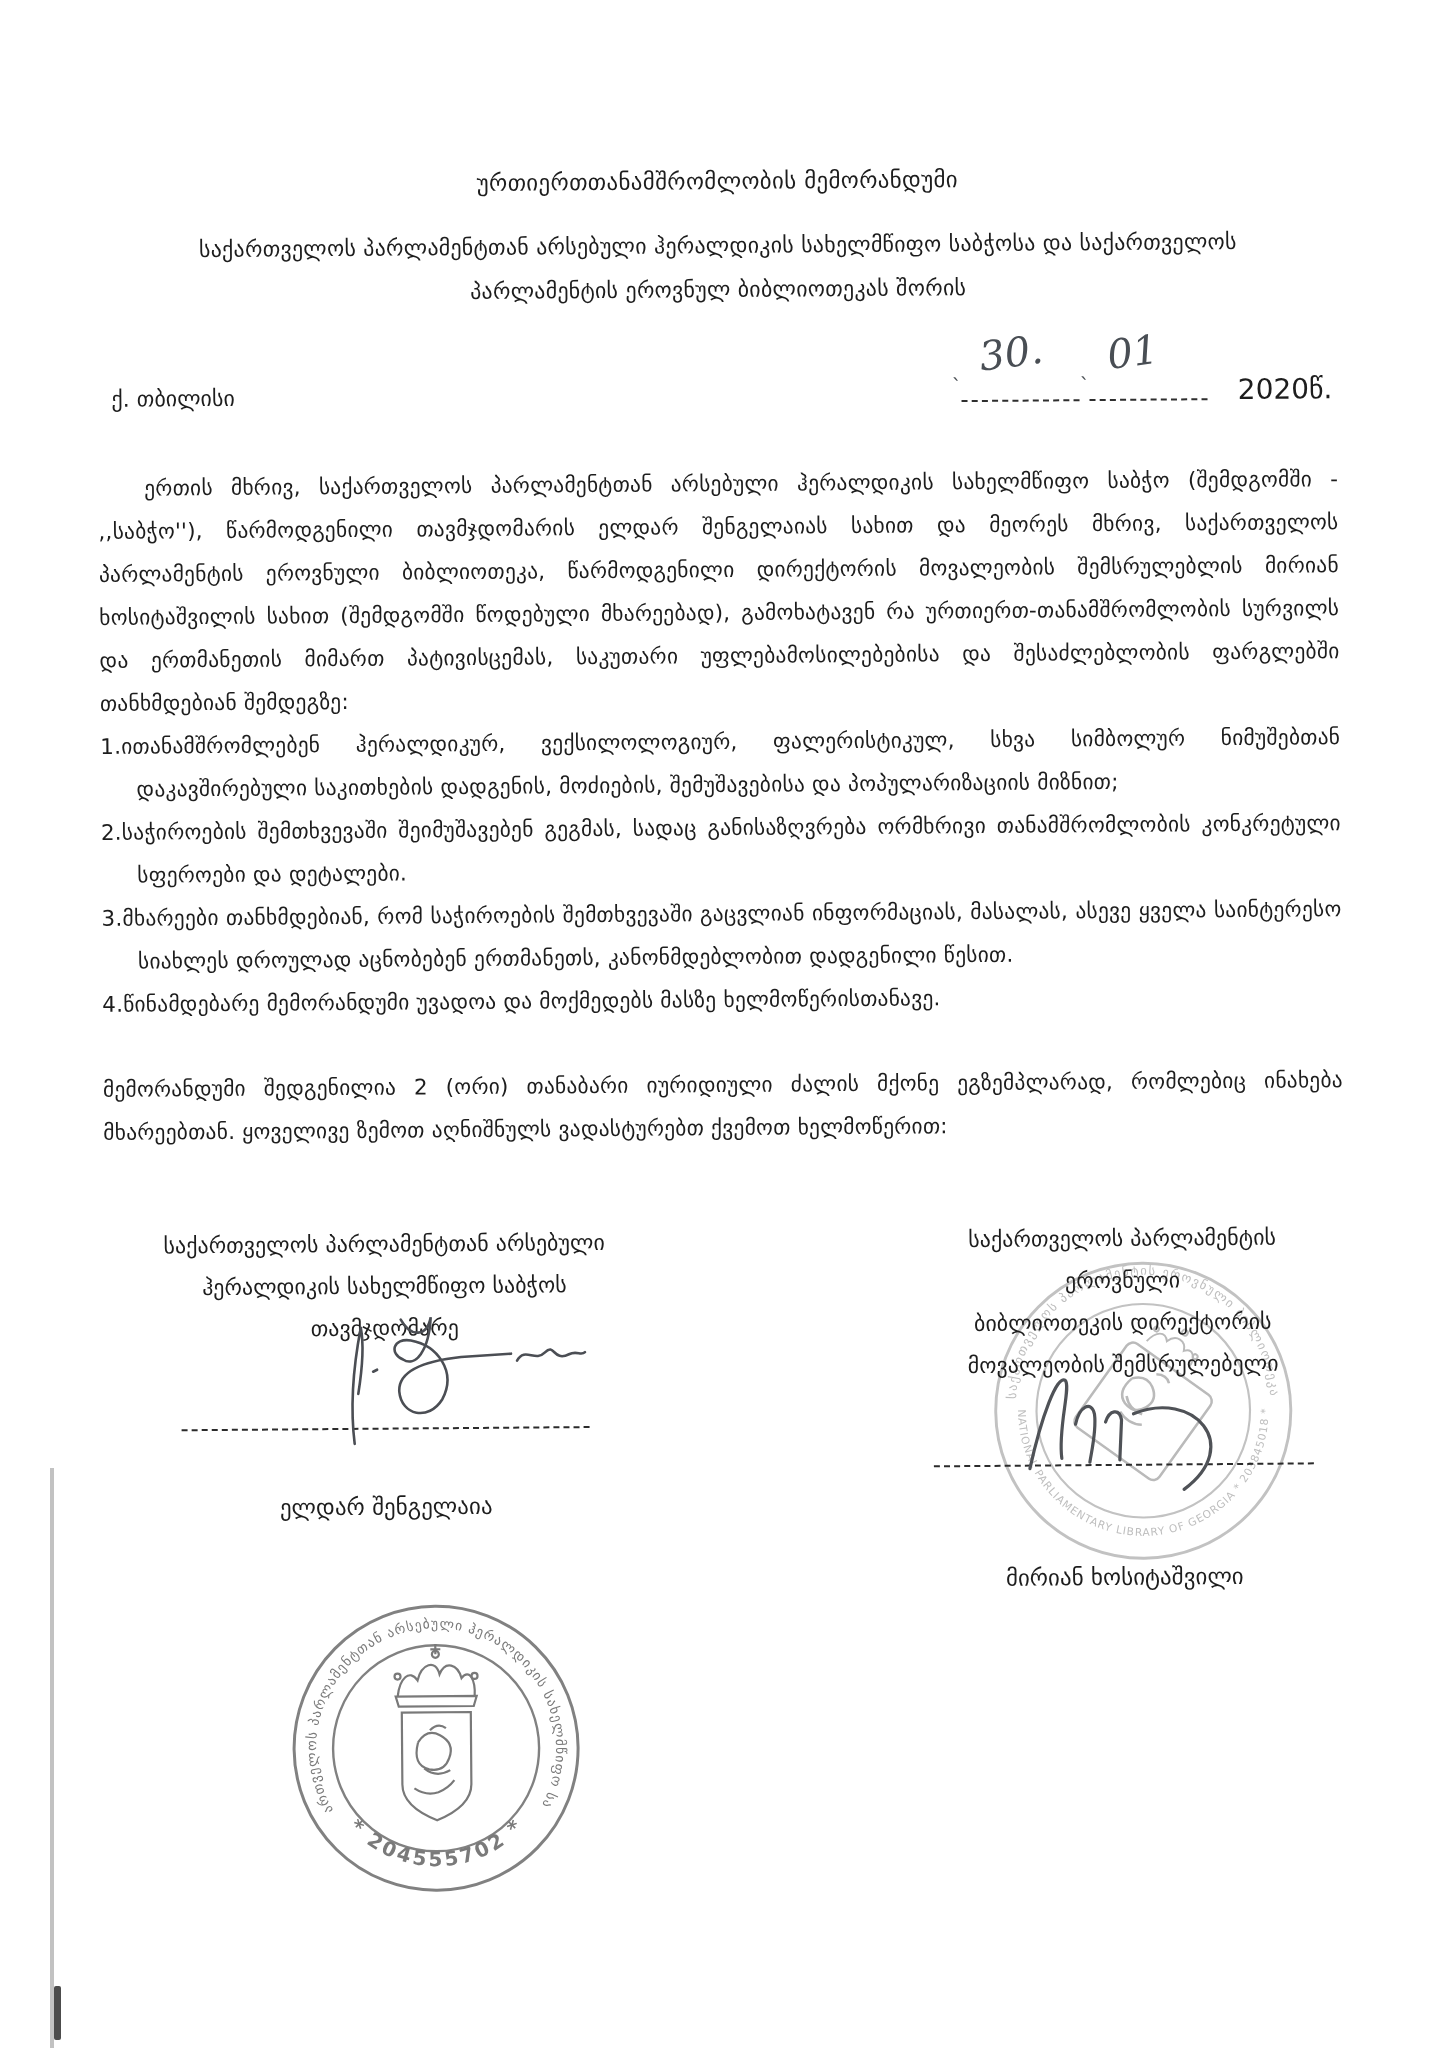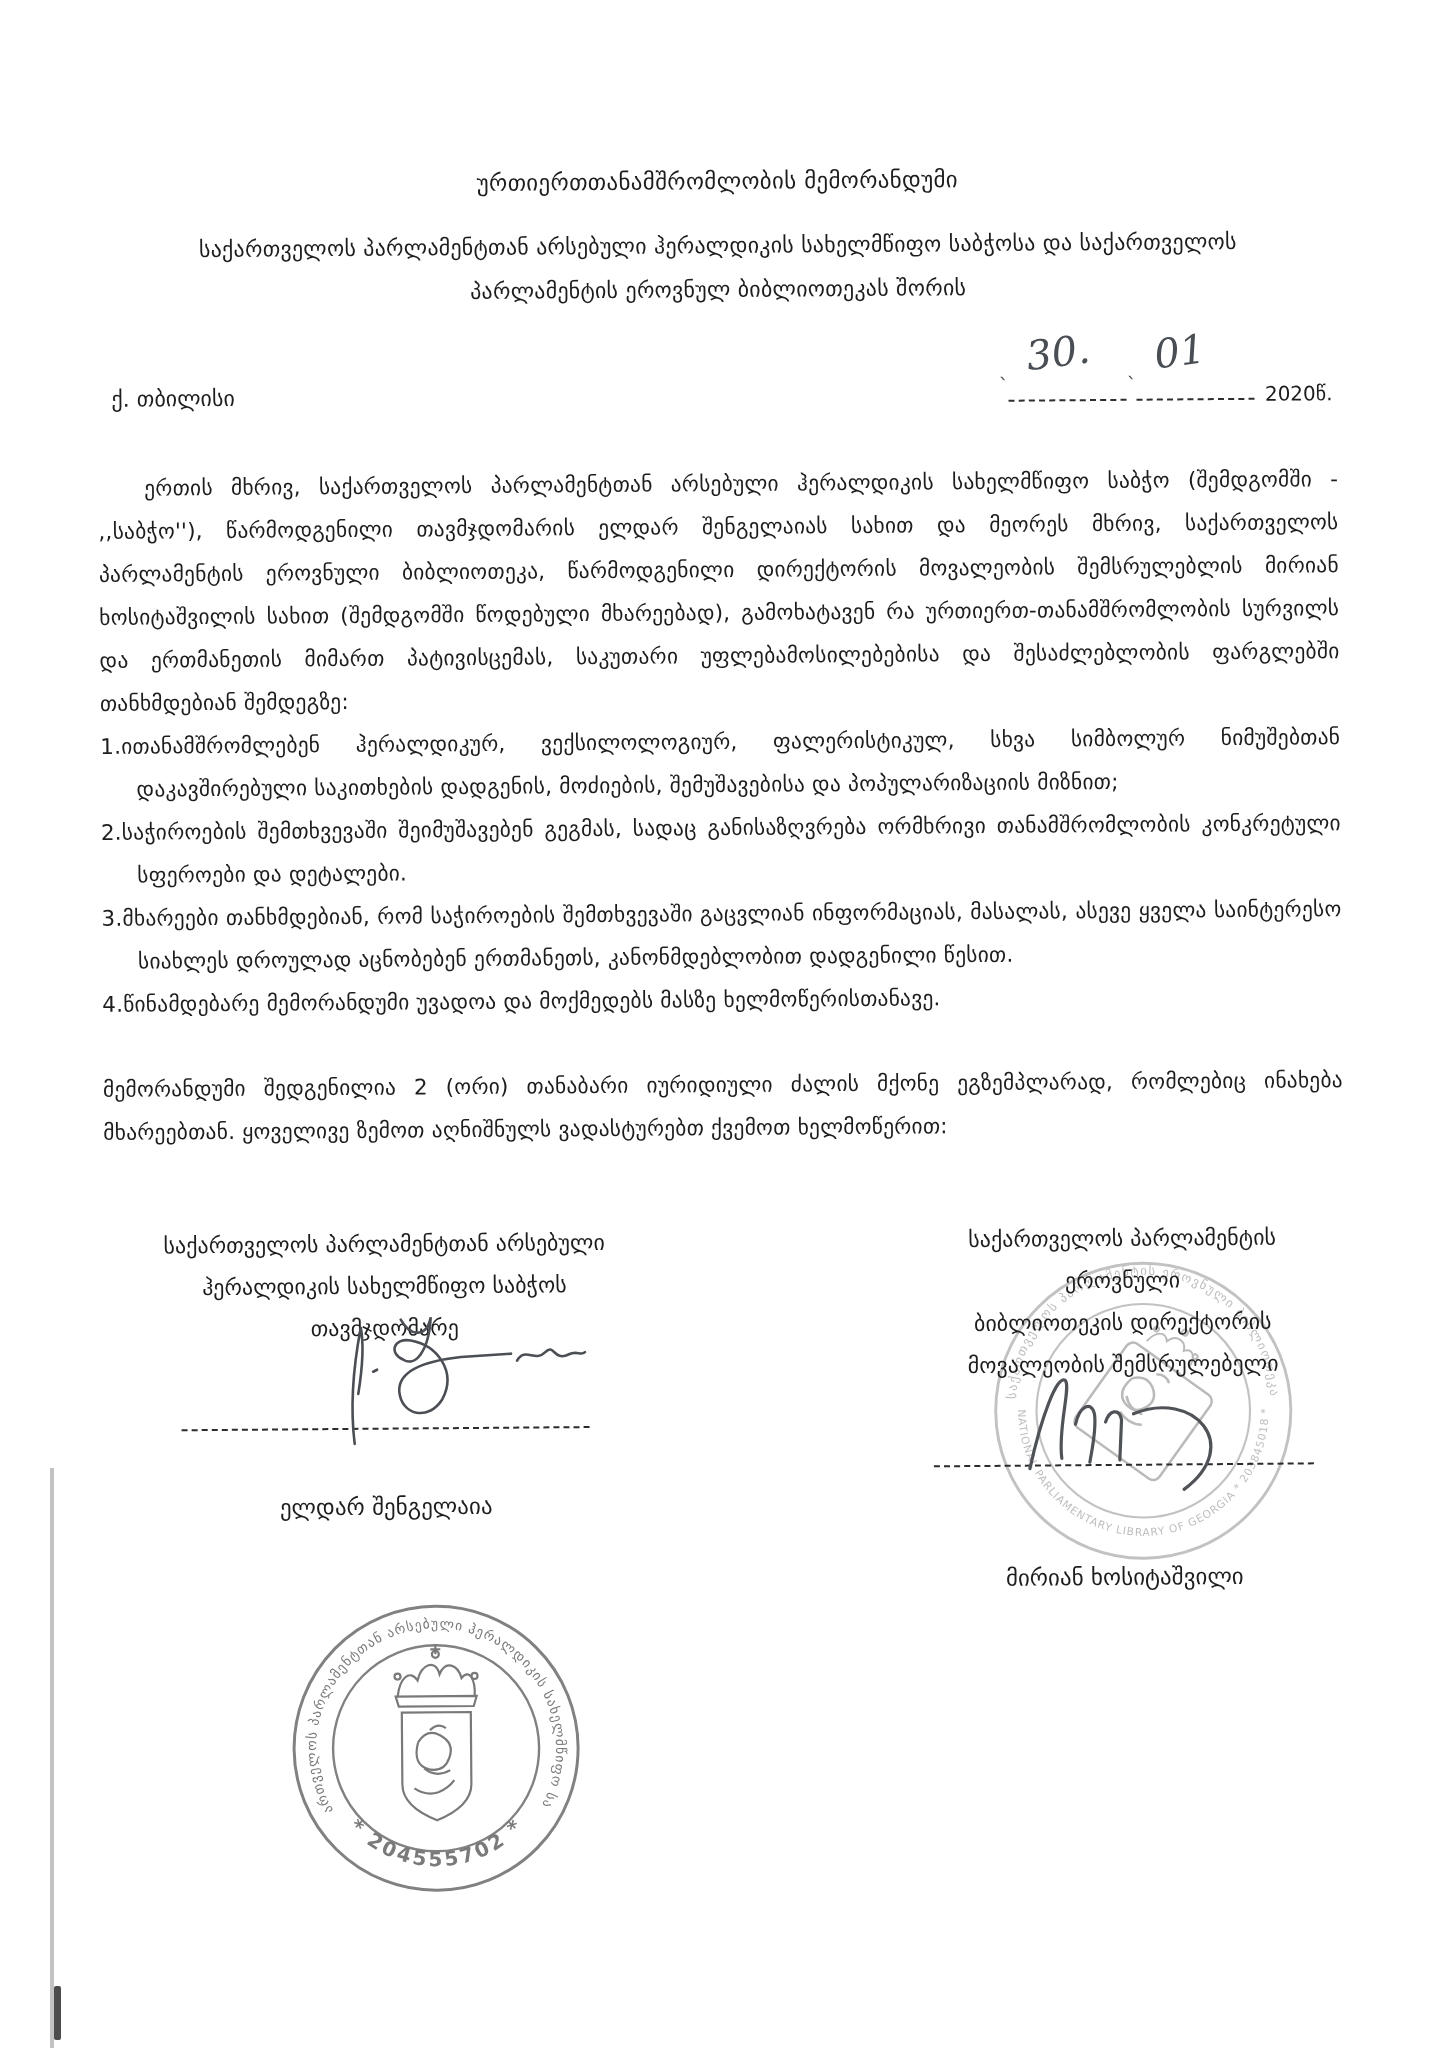--- a/index.html
+++ b/index.html
@@ -53,21 +53,21 @@
   .hw{
     position:absolute;left:18px;top:-8px;
     font-family:"DejaVu Serif",serif;
     font-style:italic;
     font-size:40px;color:#494e54;
     transform:rotate(-7deg);
     white-space:nowrap;
   }
   .hw-tick{position:absolute;left:-10px;bottom:2px;font-size:20px;color:#494e54;}
   .date-year{
-    font-size:20px;margin-left:0;
+    font-size:28px;margin-left:20px;
     transform:translateY(6px);
   }
   .body-text{
     margin:36px 103px 0 100px;
     font-size:21.5px;line-height:43px;
     text-align:justify;letter-spacing:0.2px;
   }
   .opening{ text-indent:46px; margin-bottom:0;}
   .list-item{
     margin:0 103px 0 100px;

